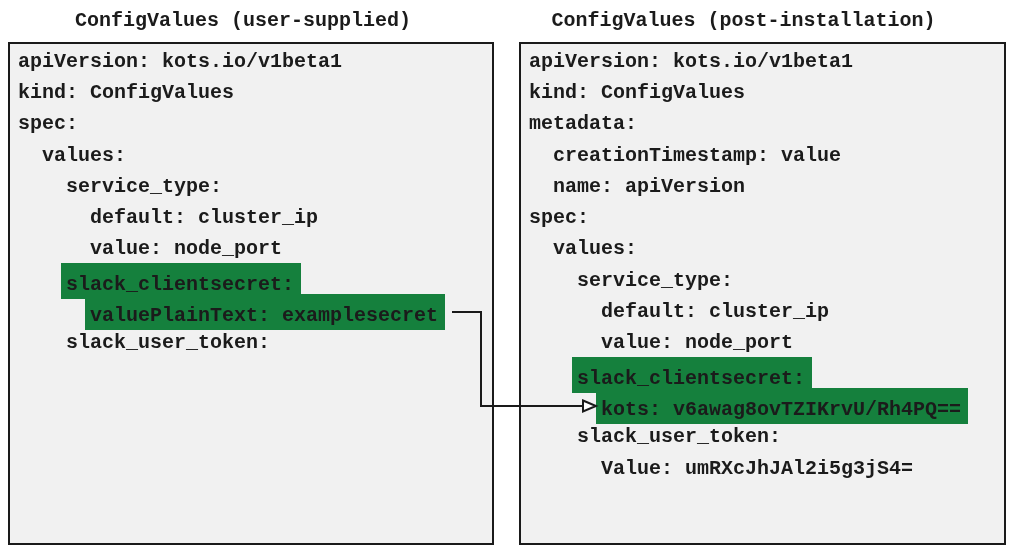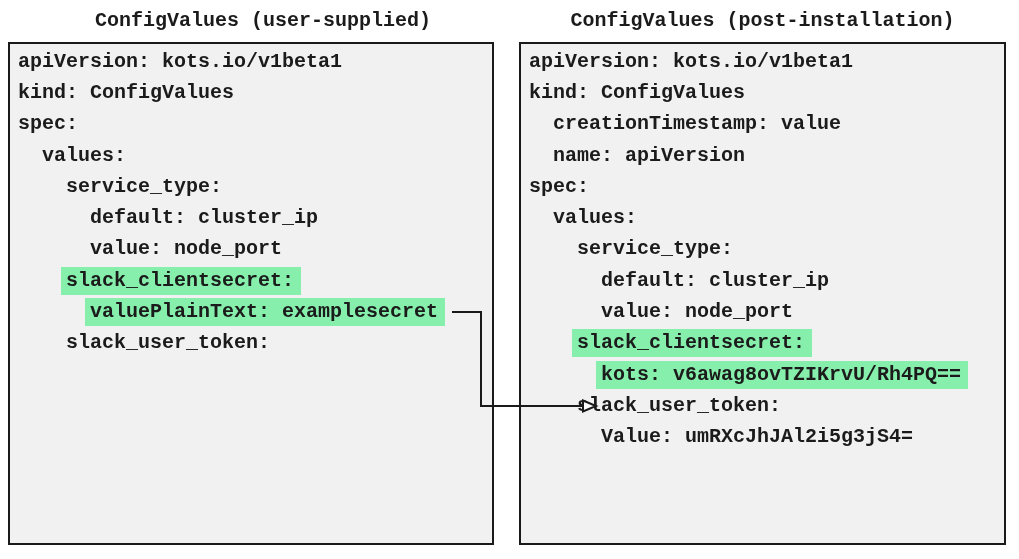--- a/index.html
+++ b/index.html
@@ -19,22 +19,22 @@
   .panel-title {
     position: absolute;
     top: 8px;
     height: 26px;
     font-size: 20px;
     line-height: 26px;
     text-align: center;
     white-space: pre;
     letter-spacing: 0;
   }
-  #title-left  { left: 20px;   width: 486px; }
-  #title-right { left: 519px; width: 487px; }
+  #title-left  { left: 0;   width: 486px; }
+  #title-right { left: 500px; width: 487px; }
   .panel {
     position: absolute;
     top: 42px;
     height: 503px;
     background: #f1f1f1;
     border: 2px solid #1a1a1a;
     box-sizing: border-box;
     overflow: hidden;
   }
   #panel-left  { left: 8px;   width: 486px; }
@@ -53,22 +53,22 @@
   .indent {
     display: inline-block;
     height: 1px;
     flex: 0 0 auto;
   }
   .line-text {
     display: inline-block;
     line-height: 20px;
   }
   .line-text.hl {
-    background: #86efac;
-    padding: 4px 7px 4px 5px;
+    background: #15803d;
+    padding: 12px 7px 4px 5px;
     margin-left: -5px;
   }
   #arrow-overlay {
     position: absolute;
     left: 0;
     top: 0;
     width: 1019px;
     height: 559px;
     pointer-events: none;
   }
@@ -93,20 +93,21 @@
       <div class="code-line"><span class="indent" style="width: 72px;"></span><span class="line-text hl">valuePlainText: examplesecret</span></div>
       <div class="code-line"><span class="indent" style="width: 48px;"></span><span class="line-text">slack_user_token:</span></div>
       <div class="code-line"><span class="indent" style="width: 72px;"></span></div>
     </div>
 </div>
 
 <div id="panel-right" class="panel">
   <div id="panel-right-code" class="code-block">
       <div class="code-line"><span class="indent" style="width: 0px;"></span><span class="line-text">apiVersion: kots.io/v1beta1</span></div>
       <div class="code-line"><span class="indent" style="width: 0px;"></span><span class="line-text">kind: ConfigValues</span></div>
+      <div class="code-line"><span class="indent" style="width: 0px;"></span><span class="line-text">metadata:</span></div>
       <div class="code-line"><span class="indent" style="width: 24px;"></span><span class="line-text">creationTimestamp: value</span></div>
       <div class="code-line"><span class="indent" style="width: 24px;"></span><span class="line-text">name: apiVersion</span></div>
       <div class="code-line"><span class="indent" style="width: 0px;"></span><span class="line-text">spec:</span></div>
       <div class="code-line"><span class="indent" style="width: 24px;"></span><span class="line-text">values:</span></div>
       <div class="code-line"><span class="indent" style="width: 48px;"></span><span class="line-text">service_type:</span></div>
       <div class="code-line"><span class="indent" style="width: 72px;"></span><span class="line-text">default: cluster_ip</span></div>
       <div class="code-line"><span class="indent" style="width: 72px;"></span><span class="line-text">value: node_port</span></div>
       <div class="code-line"><span class="indent" style="width: 48px;"></span><span class="line-text hl">slack_clientsecret:</span></div>
       <div class="code-line"><span class="indent" style="width: 72px;"></span><span class="line-text hl">kots: v6awag8ovTZIKrvU/Rh4PQ==</span></div>
       <div class="code-line"><span class="indent" style="width: 48px;"></span><span class="line-text">slack_user_token:</span></div>

